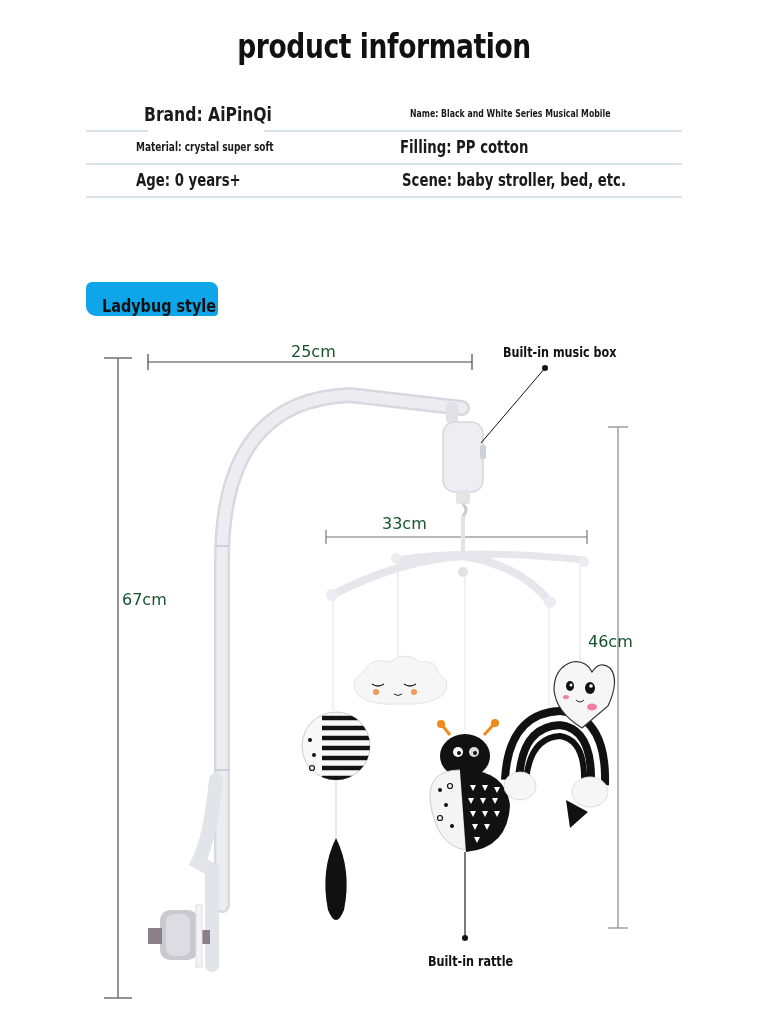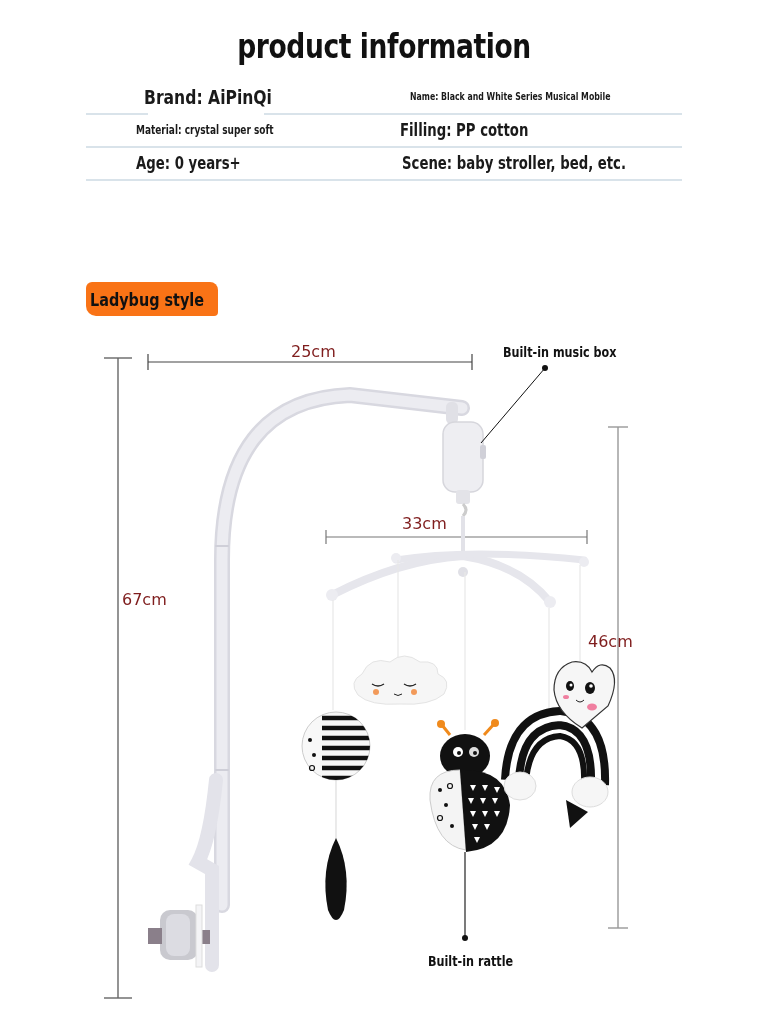--- a/index.html
+++ b/index.html
@@ -5,50 +5,50 @@
   * { box-sizing: border-box; margin: 0; padding: 0; }
   html, body { width: 768px; height: 1024px; background: #ffffff; overflow: hidden; }
   body { position: relative; font-family: "Liberation Sans", "DejaVu Sans", sans-serif; color: #111; }
 
   .title {
     position: absolute; left: 0; top: 26px; width: 768px; text-align: center;
     font-family: "DejaVu Sans", sans-serif; font-size: 34px; font-weight: bold;
     transform: scaleX(0.78); transform-origin: center; letter-spacing: -0.5px; color: #111;
   }
 
-  .info { position: absolute; left: 86px; top: 82px; width: 596px; }
+  .info { position: absolute; left: 86px; top: 99px; width: 596px; }
   .row { position: relative; height: 33px; }
   .row .line {
     position: absolute; bottom: 0; height: 2px; background: #d9e3ea;
   }
   .cell {
     position: absolute; top: 0; bottom: 4px; display: flex; align-items: center;
     font-family: "DejaVu Sans", sans-serif; font-weight: bold; color: #1a1a1a;
     white-space: nowrap; transform-origin: left center; transform: scaleX(0.78);
   }
   .cell.l { left: 48px; }
   .cell.r { left: 315px; }
   .sz-xl { font-size: 20px; }
   .sz-l { font-size: 17px; }
   .sz-m { font-size: 13px; }
   .sz-s { font-size: 11.5px; }
   .sz-xs { font-size: 10px; }
 
   .style-tab {
     position: absolute; left: 86px; top: 282px; width: 132px; height: 34px;
-    background: #f97316; border-radius: 6px 8px 4px 10px;
-    display: flex; align-items: center; padding-left: 4px;
+    background: #0ea5e9; border-radius: 6px 8px 4px 10px;
+    display: flex; align-items: flex-end; padding-left: 16px;
   }
   .style-tab span {
     font-family: "DejaVu Sans", sans-serif; font-weight: bold; font-size: 18px; color: #111;
     transform: scaleX(0.8); transform-origin: left center; white-space: nowrap;
   }
 
   .dim-label {
-    position: absolute; font-family: "DejaVu Sans", sans-serif; font-size: 16px; color: #7f1d1d;
+    position: absolute; font-family: "DejaVu Sans", sans-serif; font-size: 16px; color: #14532d;
     white-space: nowrap;
   }
   .callout {
     position: absolute; font-family: "DejaVu Sans", sans-serif; font-weight: bold; font-size: 14px;
     color: #111; transform: scaleX(0.8); transform-origin: left center; white-space: nowrap;
   }
   svg.art { position: absolute; left: 0; top: 0; }
 </style>
 </head>
 <body>
@@ -238,17 +238,17 @@
     <circle cx="571" cy="685" r="1.5" fill="#fff"></circle>
     <circle cx="591" cy="686" r="1.8" fill="#fff"></circle>
     <path d="M576 700 q4 4 8 0" stroke="#222" stroke-width="1" fill="none"></path>
     <ellipse cx="566" cy="697" rx="3" ry="2" fill="#f07fa0"></ellipse>
     <ellipse cx="592" cy="707" rx="5" ry="3.5" fill="#f07fa0"></ellipse>
   </g>
 </svg>
 
 <div class="dim-label" style="left:291px;top:342px">25cm</div>
 <div class="dim-label" style="left:122px;top:590px">67cm</div>
-<div class="dim-label" style="left:402px;top:514px">33cm</div>
+<div class="dim-label" style="left:382px;top:514px">33cm</div>
 <div class="dim-label" style="left:588px;top:632px">46cm</div>
 
 <div class="callout" style="left:503px;top:344px">Built-in music box</div>
 <div class="callout" style="left:428px;top:953px">Built-in rattle</div>
 
 </body></html>

